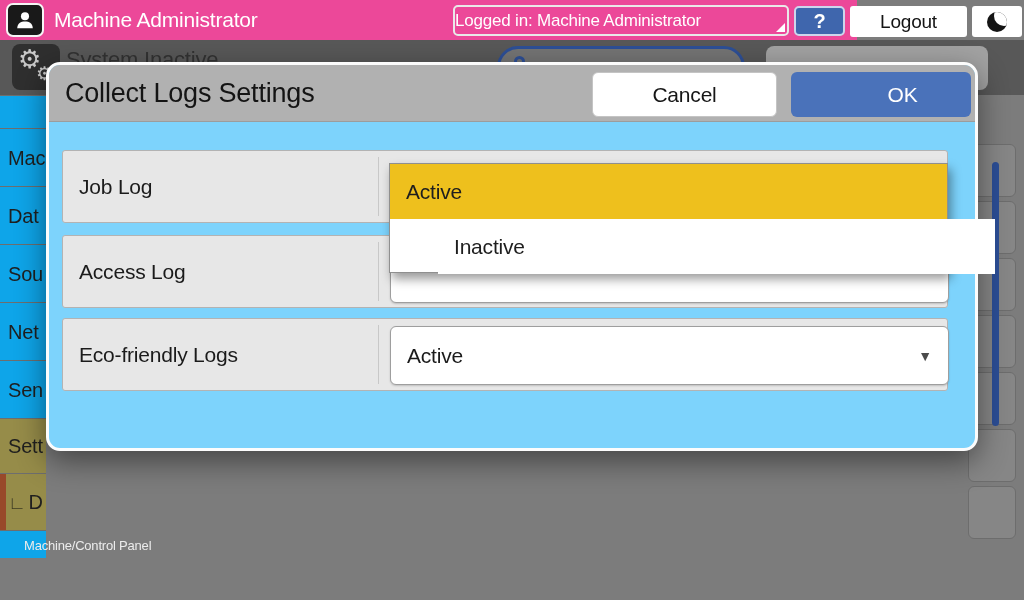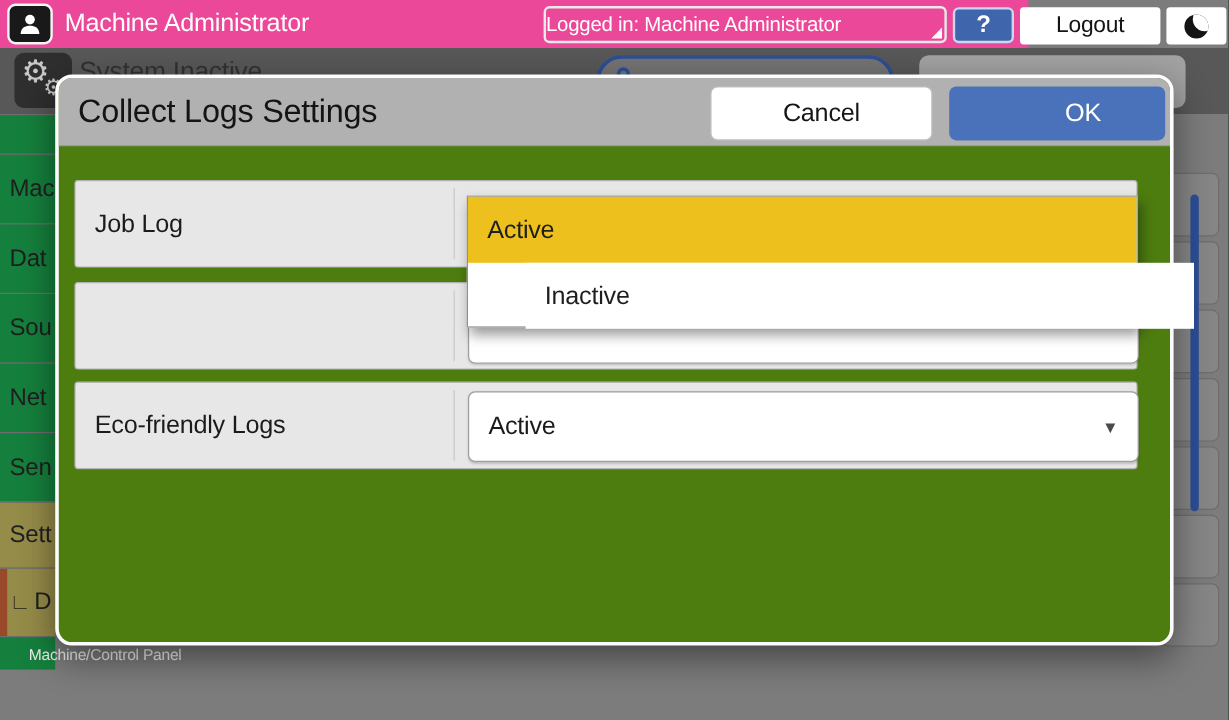--- a/index.html
+++ b/index.html
@@ -37,36 +37,36 @@
   #gear-tile { left:12px; top:44px; width:48px; height:46px; background:#2f2f2f; border-radius:8px; overflow:hidden; }
   .gear-glyph { position:absolute; color:#c9c9c9; line-height:1; }
   #gear-1 { left:6px; top:2px; font-size:26px; }
   #gear-2 { left:24px; top:20px; font-size:19px; }
   #bg-page-title { left:66px; top:47px; color:#323232; font-size:22px; white-space:nowrap; }
   #bg-search-pill { left:497px; top:46px; width:248px; height:42px; border:3px solid #2d4f96;
     border-radius:21px; background:#747474; }
   #bg-search-dot { left:14px; top:7px; width:11px; height:11px; border:3px solid #2d4f96; border-radius:50%; }
   #bg-topright-btn { left:766px; top:46px; width:222px; height:44px; background:#a2a2a2; border-radius:8px; }
 
-  #sidebar { left:0; top:95px; width:46px; height:463px; background:#15803d; overflow:visible; }
+  #sidebar { left:0; top:95px; width:46px; height:463px; background:#0ea5e9; overflow:visible; }
   .side-item { position:absolute; left:0; width:46px; border-top:1px solid #6e6e6e;
     color:#1f1f1f; font-size:20px; white-space:nowrap; overflow:hidden; }
   .side-item .lbl { position:absolute; left:8px; top:50%; transform:translateY(-50%); }
   .side-sel { background:#968c49; }
   .side-orange-bar { position:absolute; left:0; top:0; bottom:0; width:6px; background:#98492a; }
   .sub-prefix { color:#3c3a22; margin-right:3px; font-size:18px; }
   #bg-bottom-item { left:24px; top:538px; color:#ececec; font-size:13px; white-space:nowrap; z-index:6; }
   #side-bottom-line { left:0; top:530px; width:46px; height:1px; background:#6e6e6e; z-index:6; }
 
   .bg-right-row { position:absolute; left:968px; width:48px; height:53px;
     background:#868686; border:1.5px solid #6d6d6d; border-radius:6px; }
   #bg-scrollbar { left:992px; top:162px; width:7px; height:264px; background:#2c4e95; border-radius:4px; z-index:6; }
 
   
-  #modal { left:46px; top:62px; width:932px; height:476px; background:#4d7c0f;
+  #modal { left:46px; top:62px; width:932px; height:389px; background:#7dd3fc;
     border:3px solid #fcfcfc; border-radius:14px; box-shadow:0 10px 30px rgba(0,0,0,0.45); z-index:20; }
   #modal-header { left:0; top:0; width:926px; height:57px; background:#b1b1b1;
     border-radius:11px 11px 0 0; border-bottom:1px solid #9c9c9c; }
   #modal-title { left:16px; top:0; height:57px; line-height:57px; color:#141414; font-size:27px; white-space:nowrap; }
   #cancel-btn { left:543px; top:7px; width:185px; height:45px; background:#fff; border:1px solid #c4c4c4;
     border-radius:6px; color:#161616; font-size:21px; text-align:center; line-height:43px; }
   #ok-btn { left:742px; top:7px; width:180px; height:45px; background:#4a72ba; border-radius:6px;
     color:#fff; font-size:21px; text-align:center; line-height:45px;padding-left:43px; }
 
   .form-row { position:absolute; left:13px; width:886px; height:73px; background:#e7e7e7;
@@ -161,20 +161,21 @@
     <div id="modal-title" class="abs">Collect Logs Settings</div>
     <div id="cancel-btn" class="abs">Cancel</div>
     <div id="ok-btn" class="abs">OK</div>
 
     <div id="row-joblog" class="form-row">
       <span class="row-label">Job Log</span>
       <span class="divider"></span>
     </div>
 
     <div id="row-accesslog" class="form-row">
+      <span class="row-label">Access Log</span>
       <span class="divider"></span>
       <div id="access-select" class="select-box"></div>
     </div>
 
     <div id="row-eco" class="form-row">
       <span class="row-label">Eco-friendly Logs</span>
       <span class="divider"></span>
       <div id="eco-select" class="select-box">
         <span class="sel-value">Active</span>
         <span class="caret">▼</span>

